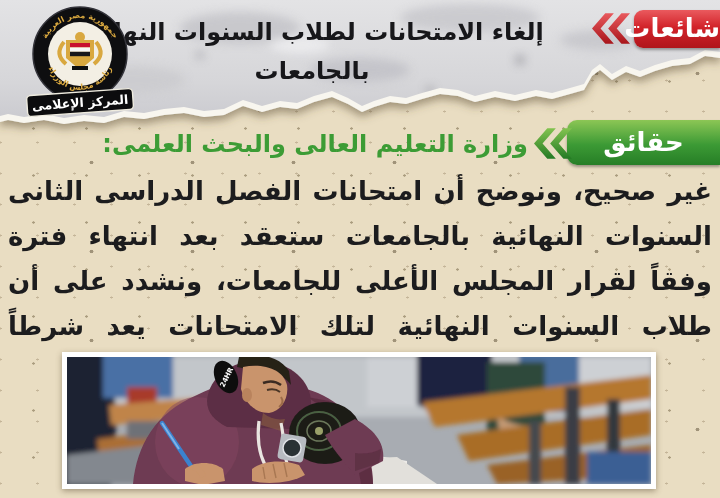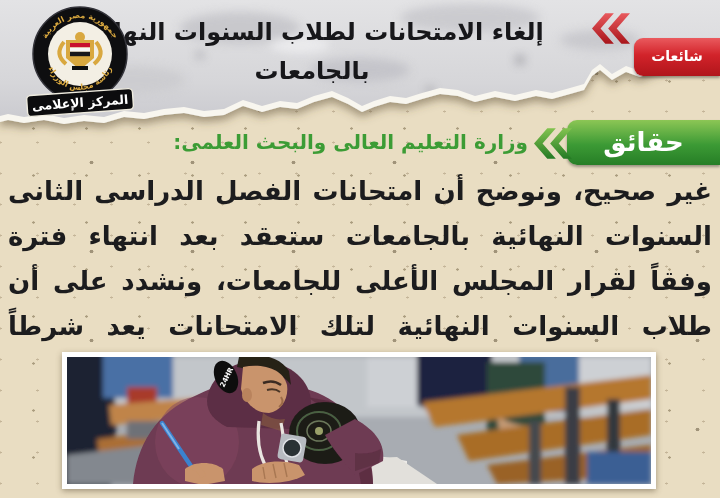--- a/index.html
+++ b/index.html
@@ -11,32 +11,32 @@
       radial-gradient(rgba(118,102,72,.55) 1px, transparent 1.6px),
       radial-gradient(rgba(150,132,100,.45) 1px, transparent 1.4px),
       radial-gradient(rgba(88,74,48,.5) 1.6px, transparent 2.3px);
     background-size:53px 47px,37px 31px,101px 89px;
     background-position:7px 11px,19px 3px,41px 29px;
   }
   .tear-svg{position:absolute;top:0;left:0;z-index:1;}
   .logo{position:absolute;left:22px;top:4px;width:116px;height:114px;z-index:3;}
   .badge{position:absolute;right:0;color:#fff;font-weight:bold;text-align:center;direction:rtl;
          box-shadow:0 2px 3px rgba(0,0,0,.35);z-index:3;}
-  .badge-rumor{top:10px;width:86px;height:38px;line-height:37px;font-size:14px;
-    background:linear-gradient(#ea5a5e 0%,#d2232a 45%,#b0151b 100%);border-radius:9px 0 0 9px;margin-top:28px;}
+  .badge-rumor{top:10px;width:86px;height:38px;line-height:37px;font-size:26px;
+    background:linear-gradient(#ea5a5e 0%,#d2232a 45%,#b0151b 100%);border-radius:9px 0 0 9px;}
   .badge-facts{top:120px;width:153px;height:45px;line-height:44px;font-size:26px;
     background:linear-gradient(#8cc655 0%,#3c9a35 55%,#267e26 100%);border-radius:10px 0 0 10px;}
   .chev{position:absolute;z-index:3;}
   .chev-rumor{right:90px;top:13px;width:38px;height:31px;}
   .chev-facts{right:148px;top:127px;width:38px;height:33px;}
   .headline{position:absolute;top:13px;left:30px;right:126px;z-index:2;
     text-align:center;direction:rtl;color:#17171a;font-weight:bold;
     font-size:24px;line-height:39px;letter-spacing:-0.3px;}
   .facts-heading{position:absolute;top:130px;right:192px;z-index:2;direction:rtl;
-    color:#3c9c35;font-weight:bold;font-size:20px;white-space:nowrap;}
+    color:#3c9c35;font-weight:bold;font-size:24px;white-space:nowrap;}
   .body-text{position:absolute;top:169px;left:8px;right:8px;z-index:2;direction:rtl;}
   .body-text .line{font-size:26px;font-weight:bold;color:#1c1c1e;line-height:45px;height:45px;
     overflow:hidden;text-align:justify;text-align-last:justify;letter-spacing:-0.2px;}
   .photo{position:absolute;left:62px;top:352px;width:584px;height:127px;z-index:2;
     background:#fff;padding:5px;box-shadow:0 2px 6px rgba(70,58,34,.45);}
   .photo svg{display:block;}
 </style>
 </head>
 <body>
 

